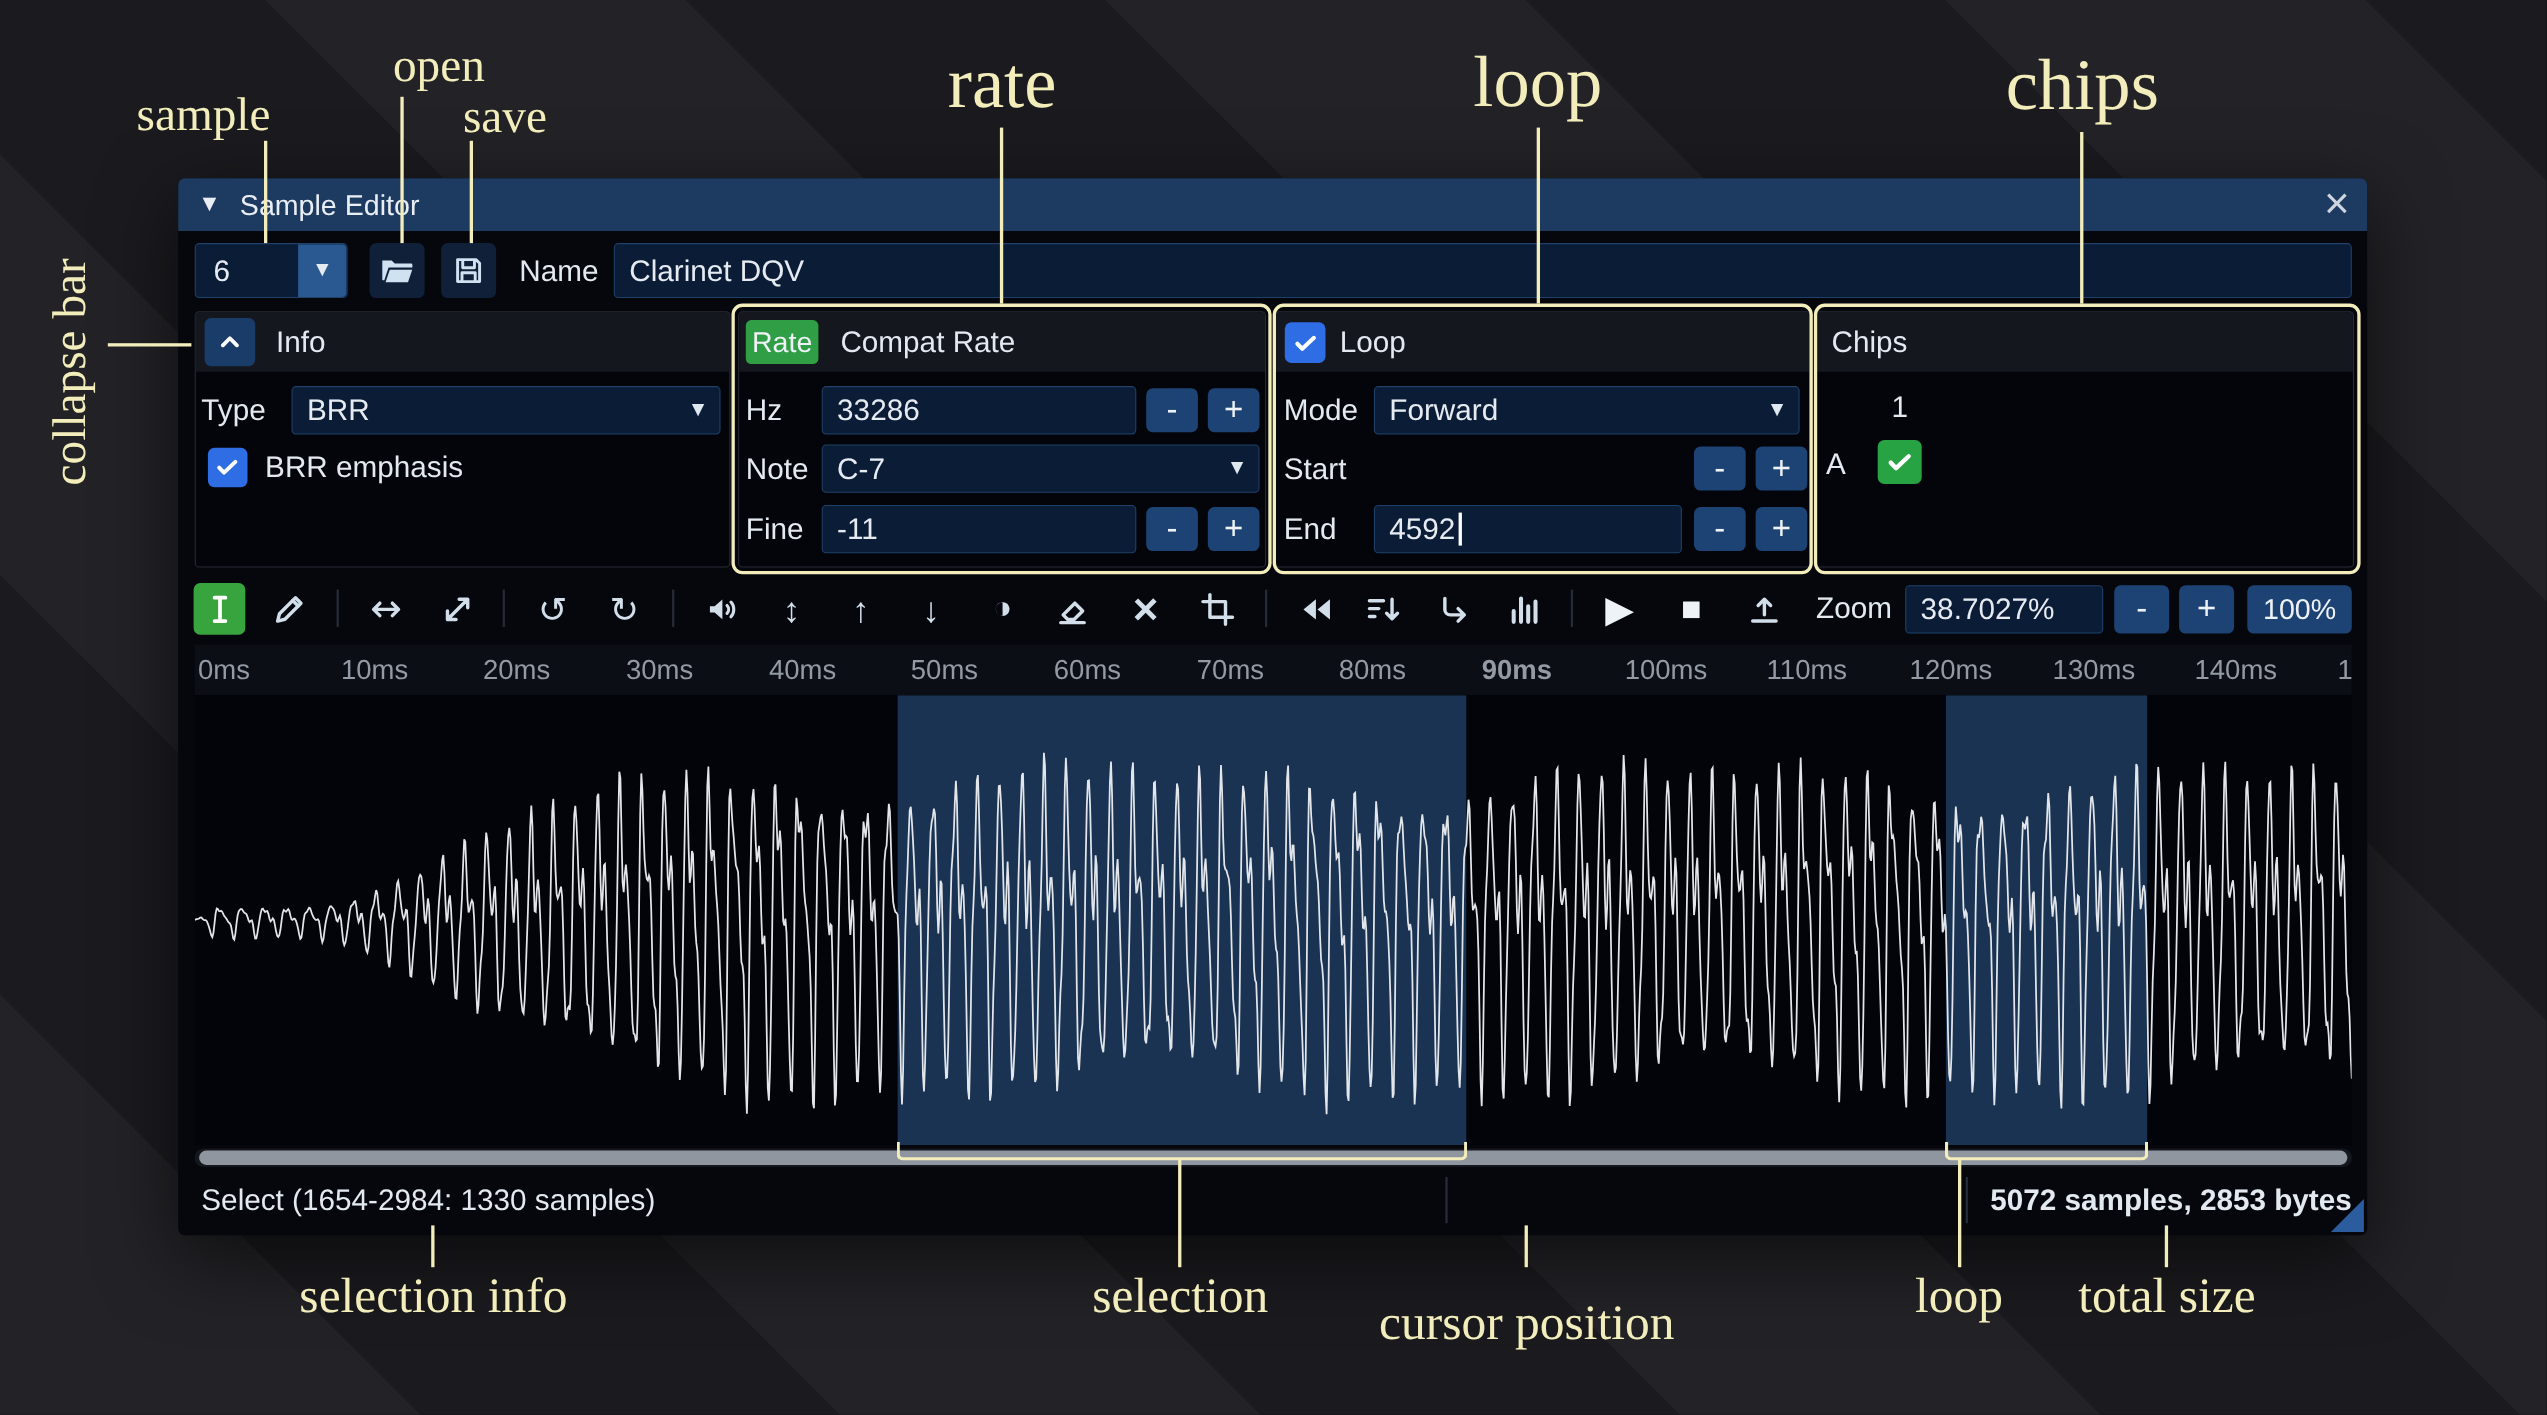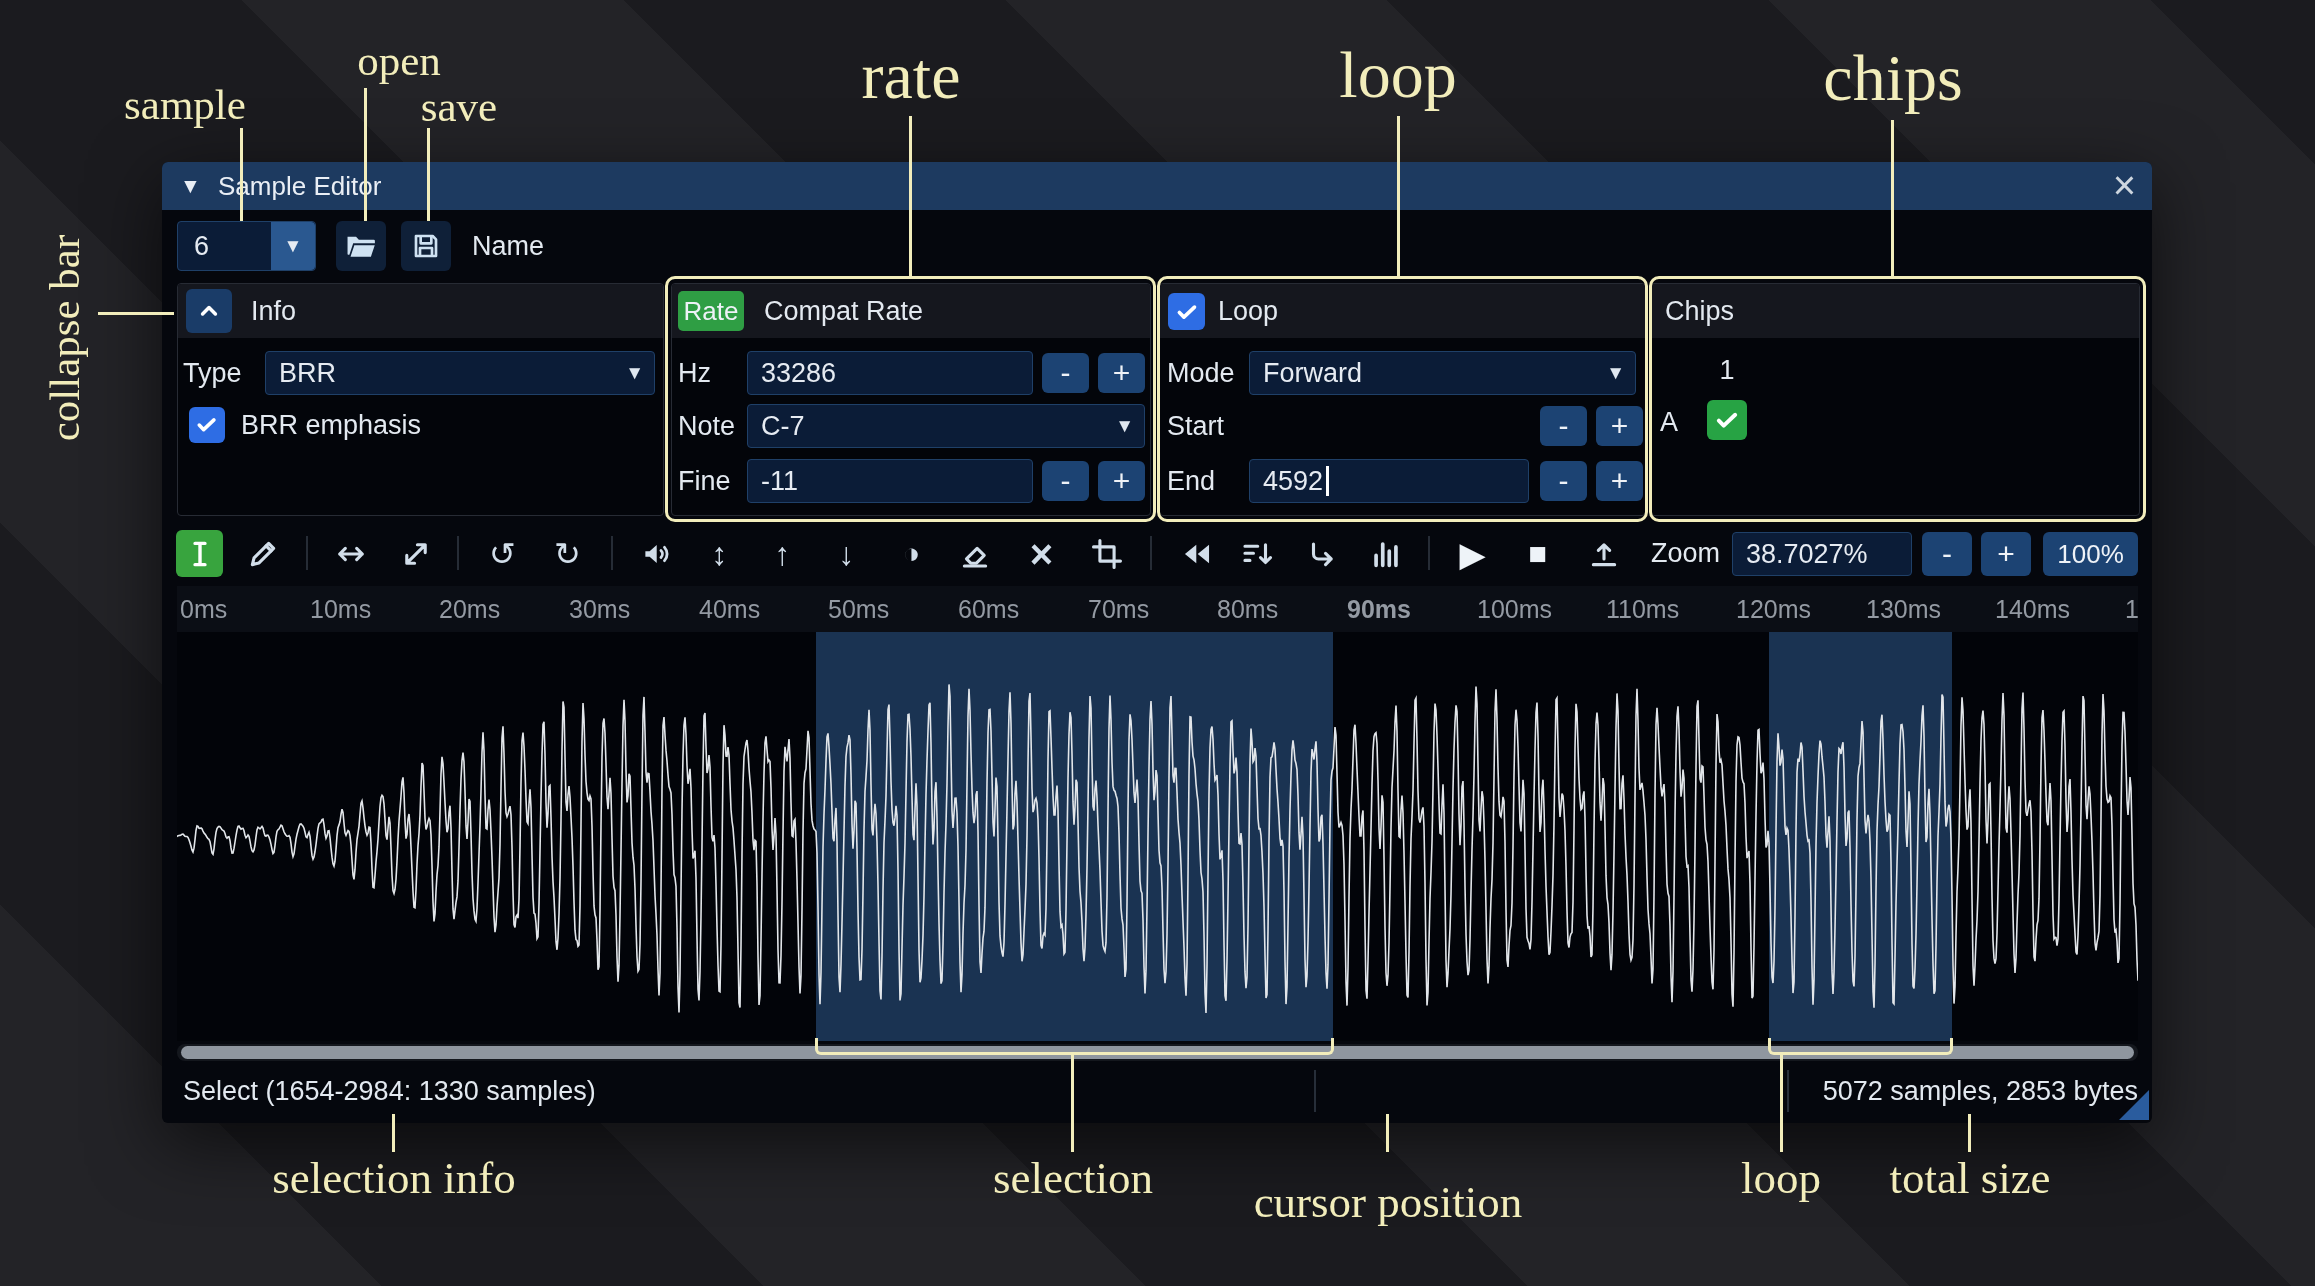--- a/index.html
+++ b/index.html
@@ -78,20 +78,21 @@
       </svg>
     </div>
     <div class="sq" style="left:239px;top:59px;width:50px;height:50px;background:#0f2038;color:#cfe2f2;">
       <svg viewBox="0 0 24 24" fill="none" stroke="currentColor" stroke-width="2" stroke-linejoin="round" style="width:32px;height:32px;">
         <path d="M4.5 4.5h12.5l2.5 2.5v12.5h-15v-15z"></path>
         <path d="M8 4.5v5.5h8V4.5"></path>
         <path d="M7.5 19.5v-6h9v6"></path>
       </svg>
     </div>
     <div class="lbl" style="left:310px;top:59px;height:50px;">Name</div>
+    <div class="inp" style="left:396px;top:59px;width:1580px;height:50px;">Clarinet DQV</div>
 
     <div class="panel" style="left:15px;top:121px;width:487px;height:233px;"></div>
     <div class="phead" style="left:16px;top:122px;width:485px;height:54px;"></div>
     <div class="sq" style="left:24px;top:127px;width:46px;height:44px;background:#1a3c68;">
       <svg viewBox="0 0 24 24" fill="none" stroke="#ffffff" stroke-width="3" stroke-linecap="round" stroke-linejoin="round" style="width:28px;height:28px;">
         <path d="M6.5 14.5L12 9l5.5 5.5"></path>
       </svg>
     </div>
     <div class="lbl" style="left:89px;top:122px;height:54px;">Info</div>
     <div class="lbl" style="left:21px;top:189px;height:44px;">Type</div>
@@ -293,21 +294,21 @@
       </svg>
     </div>
 
     <div class="scrollbar">
       <div class="thumb"></div>
     </div>
 
     <div class="lbl" style="left:21px;top:904px;height:50px;">Select (1654-2984: 1330 samples)</div>
     <span class="ssep" style="left:1152px;"></span>
     <span class="ssep" style="left:1625px;"></span>
-    <div class="lbl" style="right:14px;top:904px;height:50px;">5072 samples, 2853 bytes</div>
+    <div class="lbl" style="right:14px;top:904px;height:50px;font-weight:bold;">5072 samples, 2853 bytes</div>
     <div class="grip"></div>
   </div>
 
   <div class="ann ann-sm" style="left:185px;top:80px;">sample</div>
   <div class="ann ann-sm" style="left:399px;top:36px;">open</div>
   <div class="ann ann-sm" style="left:459px;top:82px;">save</div>
   <div class="ann ann-lg" style="left:911px;top:38px;">rate</div>
   <div class="ann ann-lg" style="left:1398px;top:37px;">loop</div>
   <div class="ann ann-lg" style="left:1893px;top:40px;">chips</div>
   <div class="ann ann-sm ann-rot" style="left:64px;top:338px;">collapse bar</div>

